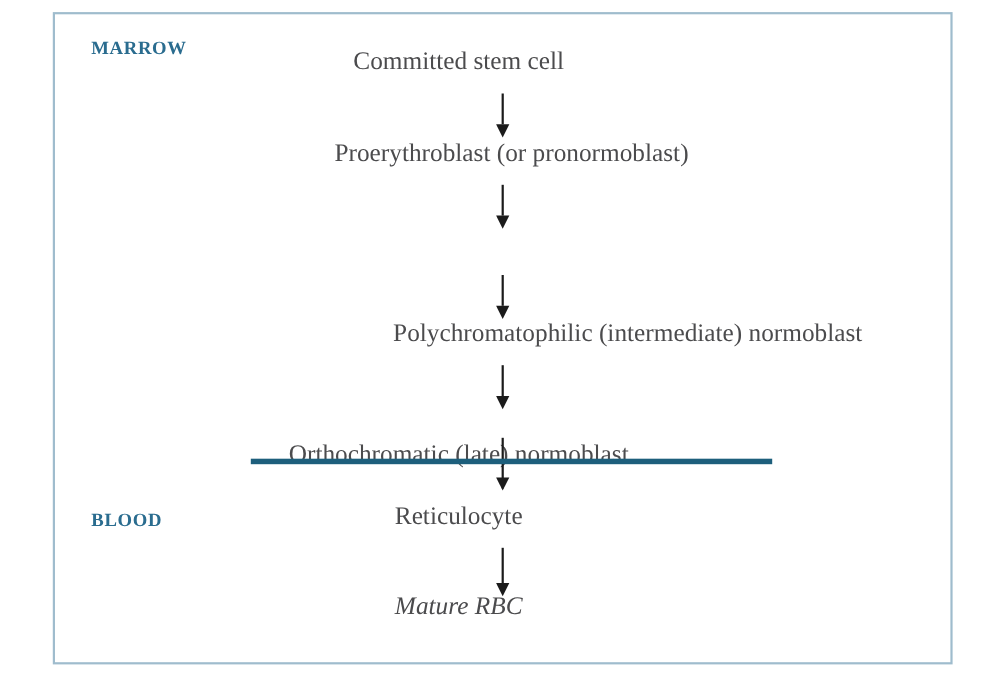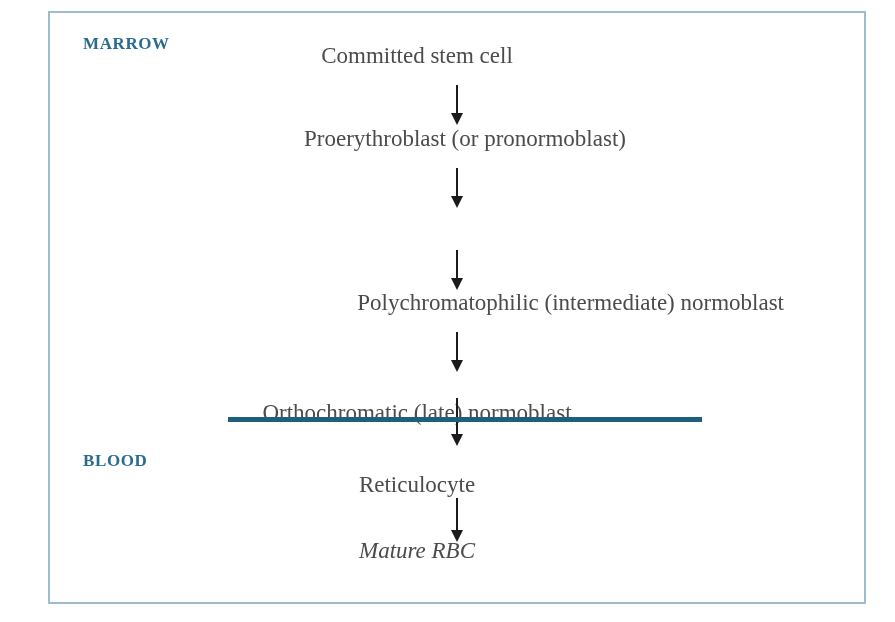--- a/index.html
+++ b/index.html
@@ -29,21 +29,21 @@
   .section-label {
     position: absolute;
     font-family: "Liberation Serif", serif;
     font-weight: bold;
     font-size: 17px;
     letter-spacing: 0.6px;
     color: #2a6c8f;
     white-space: nowrap;
   }
   #label-marrow { left: 33px; top: 21px; }
-  #label-blood  { left: 33px; top: 438px; }
+  #label-blood  { left: 33px; top: 450px; }
 
   
   #flow {
     position: absolute;
     left: 0;
     top: 0;
     width: 814px;
     height: 589px;
   }
 
@@ -127,21 +127,21 @@
 
     <div class="node" style="top:359px;margin-top:28px;">Orthochromatic (late) normoblast</div>
 
     <div class="arrow" style="top:385px;height:60px;">
       <div class="shaft" style="height:46px;"></div>
       <div class="head" style="top:36px;"></div>
     </div>
 
     <div id="divider"></div>
 
-    <div class="node" style="top:443px;margin-top:16px;">Reticulocyte</div>
+    <div class="node" style="top:443px;">Reticulocyte</div>
     <div class="arrow" style="top:485px;height:44px;">
       <div class="shaft" style="height:32px;"></div>
       <div class="head" style="top:32px;"></div>
     </div>
 
     <div class="node" style="top:525px;font-style:italic;">Mature RBC</div>
 
   </div>
 </div>
 

